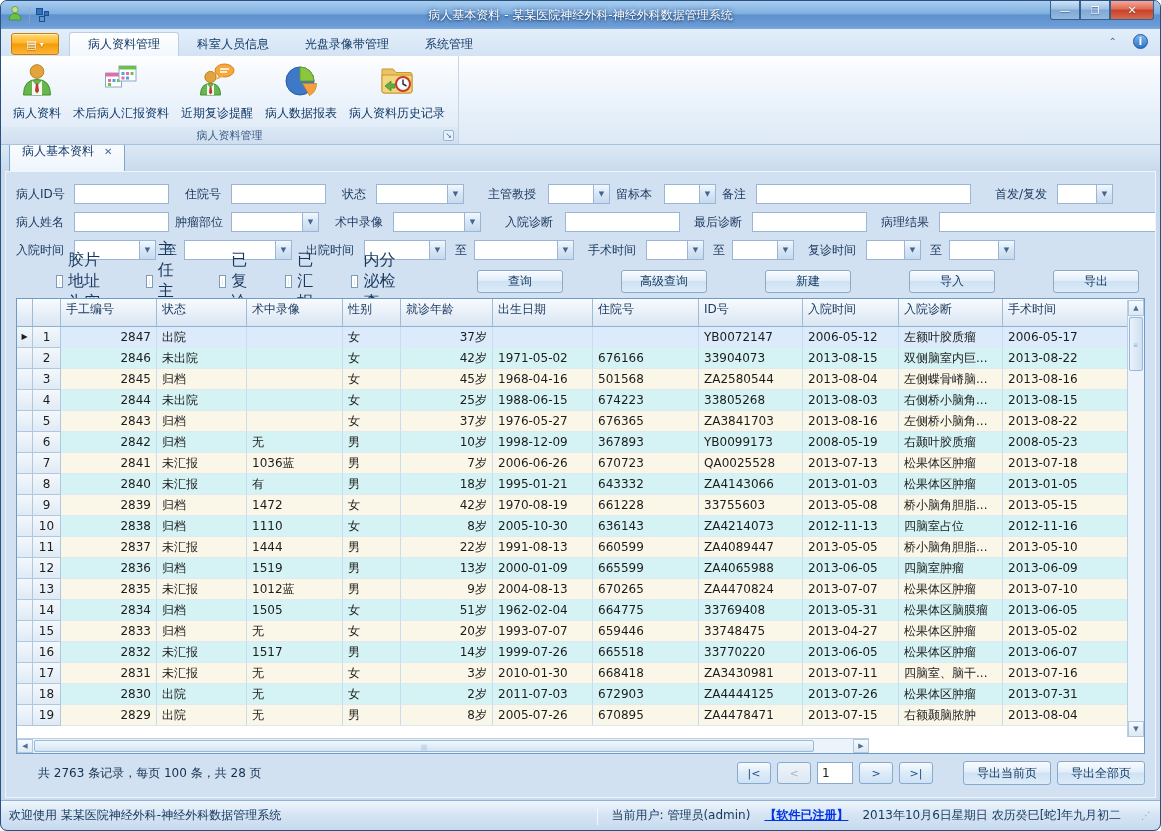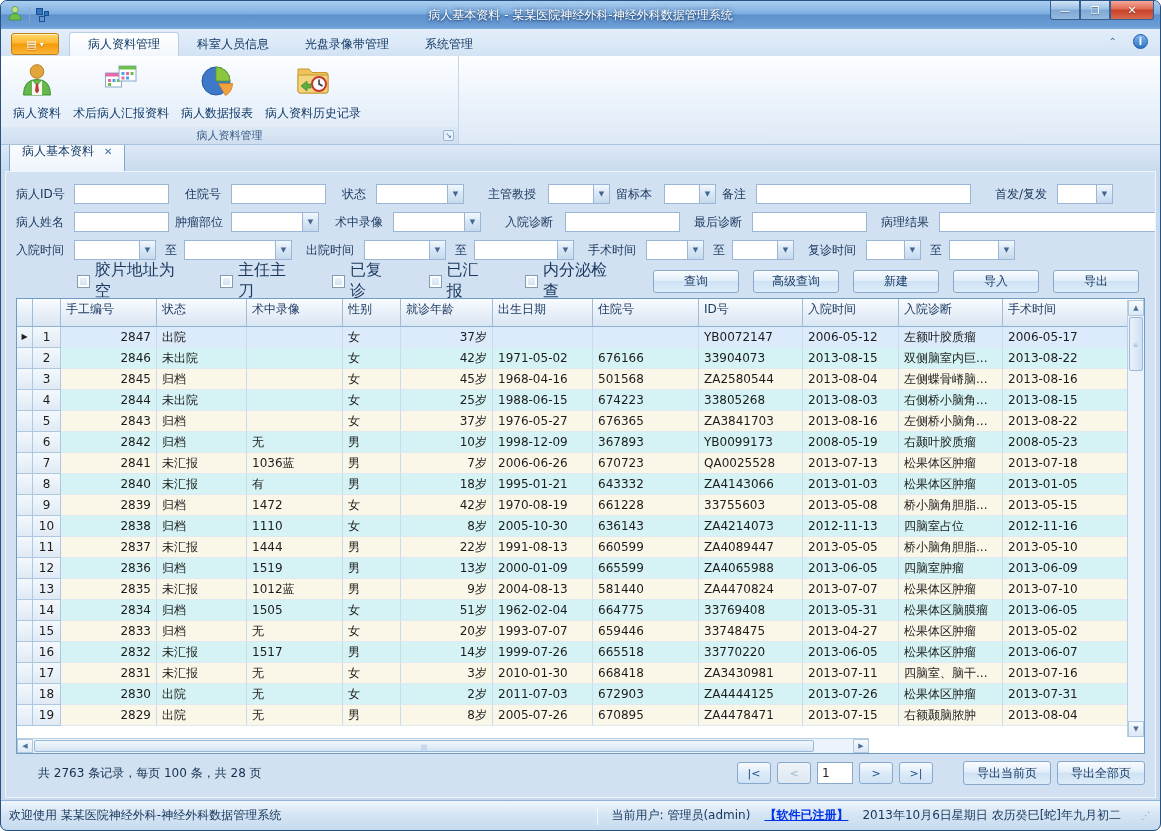--- a/index.html
+++ b/index.html
@@ -63,21 +63,21 @@
   .w115{width:115px}.w215{width:215px}.w238{width:238px}.w14{width:14px;text-align:center}
   .ml6{margin-left:6px}.ml8{margin-left:8px}.ml14{margin-left:14px}.ml16{margin-left:16px}.ml24{margin-left:24px}
   
   .checkrow{display:flex;align-items:center;height:34px;}
   .ckbox{display:flex;align-items:center;gap:5px;margin-right:32px;}
   .ck{width:13px;height:13px;border:1px solid #7f9db9;background:linear-gradient(#eef4fa,#cfdeee);box-shadow:inset 0 0 0 2px #fff;}
   .ckl{font-size:16px;color:#19375e;}
   .actions{margin-left:auto;display:flex;gap:14px;margin-right:6px;}
   .abtn{min-width:86px;height:23px;border:1px solid #89a9cc;border-radius:3px;font-size:12px;color:#173a63;
     background:linear-gradient(#f8fbfe,#e2eefa 45%,#cfe2f4 50%,#dcebf8);padding:0 14px;
-    display:flex;align-items:center;justify-content:center;box-shadow:inset 0 1px 0 #fff;}
+    display:flex;align-items:center;justify-content:center;box-shadow:inset 0 1px 0 #fff;margin-left:44px;}
   
   .gridwrap{border:1px solid #6f9cc6;background:#fff;position:relative;flex:none;display:flex;flex-direction:column;height:456px;}
   .ghead,.grow{display:flex;flex:none;}
   .ghead .gc{background:linear-gradient(#f8fbfe,#e7eff8 55%,#d9e6f2);border-right:1px solid #9ebcd8;border-bottom:1px solid #8fb0d0;
     color:#19375e;height:28px;line-height:20px;}
   .gc{font-size:12px;padding:0 5px;white-space:nowrap;overflow:hidden;border-right:1px solid #c9dcee;flex:none;}
   .grow .gc{height:21px;line-height:20px;border-bottom:1px solid #dfe9f2;color:#1c1c1c;}
   .gbody{flex:none;}
   .grow:nth-child(odd){background:#fbf7e8;}
   .grow:nth-child(even){background:#d5f3f4;}
@@ -194,20 +194,32 @@
                 <rect x="16" y="4" width="17" height="3.5" fill="#6cc04a"></rect>
                 <rect x="18.5" y="10" width="3" height="3" fill="#4aa8e0"></rect>
                 <rect x="23" y="10" width="3" height="3" fill="#e46aa8"></rect>
                 <rect x="27.5" y="10" width="3" height="3" fill="#6cc04a"></rect>
                 <rect x="18.5" y="14.5" width="3" height="3" fill="#e46aa8"></rect>
                 <rect x="23" y="14.5" width="3" height="3" fill="#4aa8e0"></rect>
               </svg></span>
             <span class="lbl">术后病人汇报资料</span>
           </div>
 
+          <div class="bigbtn">
+            <span class="icon-slot"><svg width="36" height="36" viewBox="0 0 36 36">
+                <ellipse cx="25.5" cy="8.5" rx="9.5" ry="6.5" fill="#f7a83c" stroke="#d8821a"></ellipse>
+                <path d="M20 13 L17 18 L25 14 Z" fill="#f7a83c"></path>
+                <path d="M21 7 h9 M21 10 h7" stroke="#fff" stroke-width="1.4"></path>
+                <circle cx="11.5" cy="15" r="5.6" fill="#e3a43c" stroke="#b87f1e"></circle>
+                <path d="M1.5 33 Q1.5 21.5 11.5 21.5 Q21.5 21.5 21.5 33 Z" fill="#67b84c" stroke="#3f8f2e"></path>
+                <path d="M8 22 L11.5 26 L15 22 L15 33 L8 33 Z" fill="#f4f8f4"></path>
+                <path d="M10.8 24.5 h1.6 l.8 6 -1.6 2 -1.6-2 Z" fill="#c03a2c"></path>
+              </svg></span>
+            <span class="lbl">近期复诊提醒</span>
+          </div>
 
           <div class="bigbtn">
             <span class="icon-slot"><svg width="36" height="36" viewBox="0 0 36 36">
                 <circle cx="17" cy="19" r="14" fill="#3d79c8" stroke="#2a5a9e"></circle>
                 <path d="M17 19 L17 5 A14 14 0 0 1 31 19 Z" fill="#8cc63f" stroke="#5e9a22" stroke-width="0.8"></path>
                 <path d="M19.5 21.5 L33.5 21.5 A14 14 0 0 1 26.5 33.6 Z" fill="#f2a13c" stroke="#cc7e1a" stroke-width="0.8"></path>
               </svg></span>
             <span class="lbl">病人数据报表</span>
           </div>
 
@@ -591,21 +603,21 @@
 
             <div class="grow">
               <div class="gc c-ind"></div>
               <div class="gc c-num">13</div>
               <div class="gc c0">2835</div>
               <div class="gc c1">未汇报</div>
               <div class="gc c2">1012蓝</div>
               <div class="gc c3">男</div>
               <div class="gc c4">9岁</div>
               <div class="gc c5">2004-08-13</div>
-              <div class="gc c6">581440</div>
+              <div class="gc c6">670265</div>
               <div class="gc c7">ZA4470824</div>
               <div class="gc c8">2013-07-07</div>
               <div class="gc c9">松果体区肿瘤</div>
               <div class="gc c10">2013-07-10</div>
             </div>
 
             <div class="grow">
               <div class="gc c-ind"></div>
               <div class="gc c-num">14</div>
               <div class="gc c0">2834</div>

